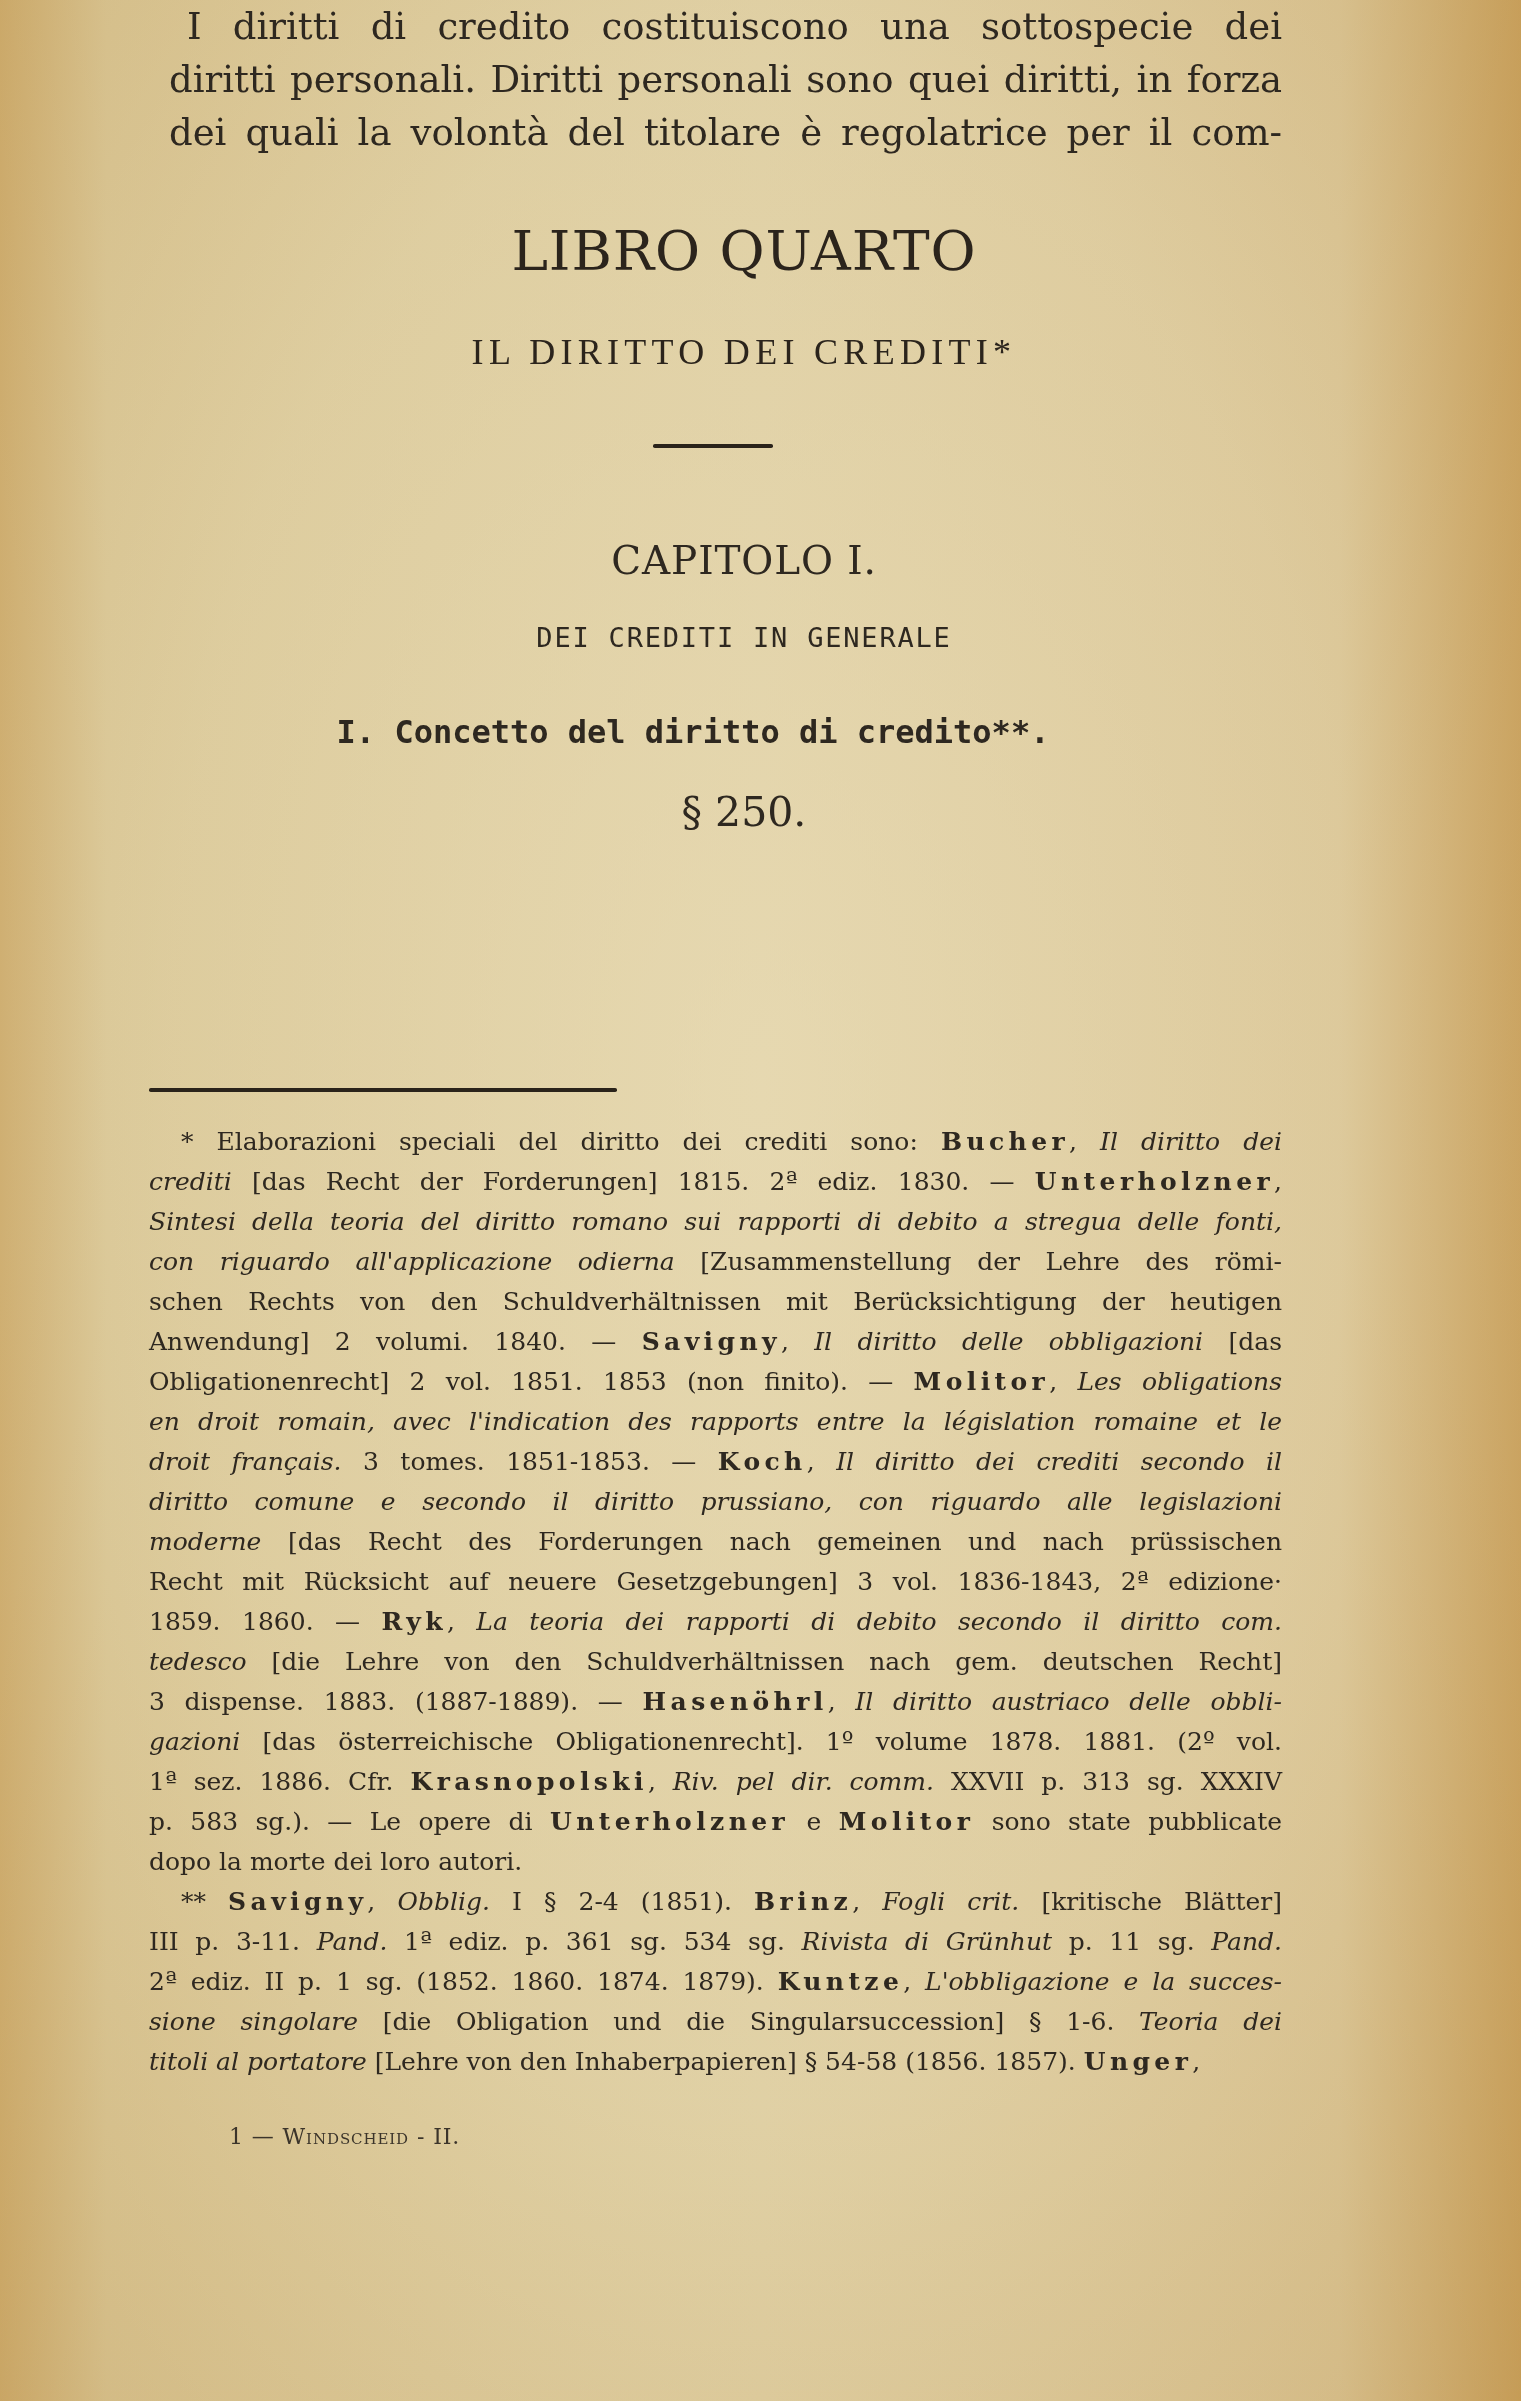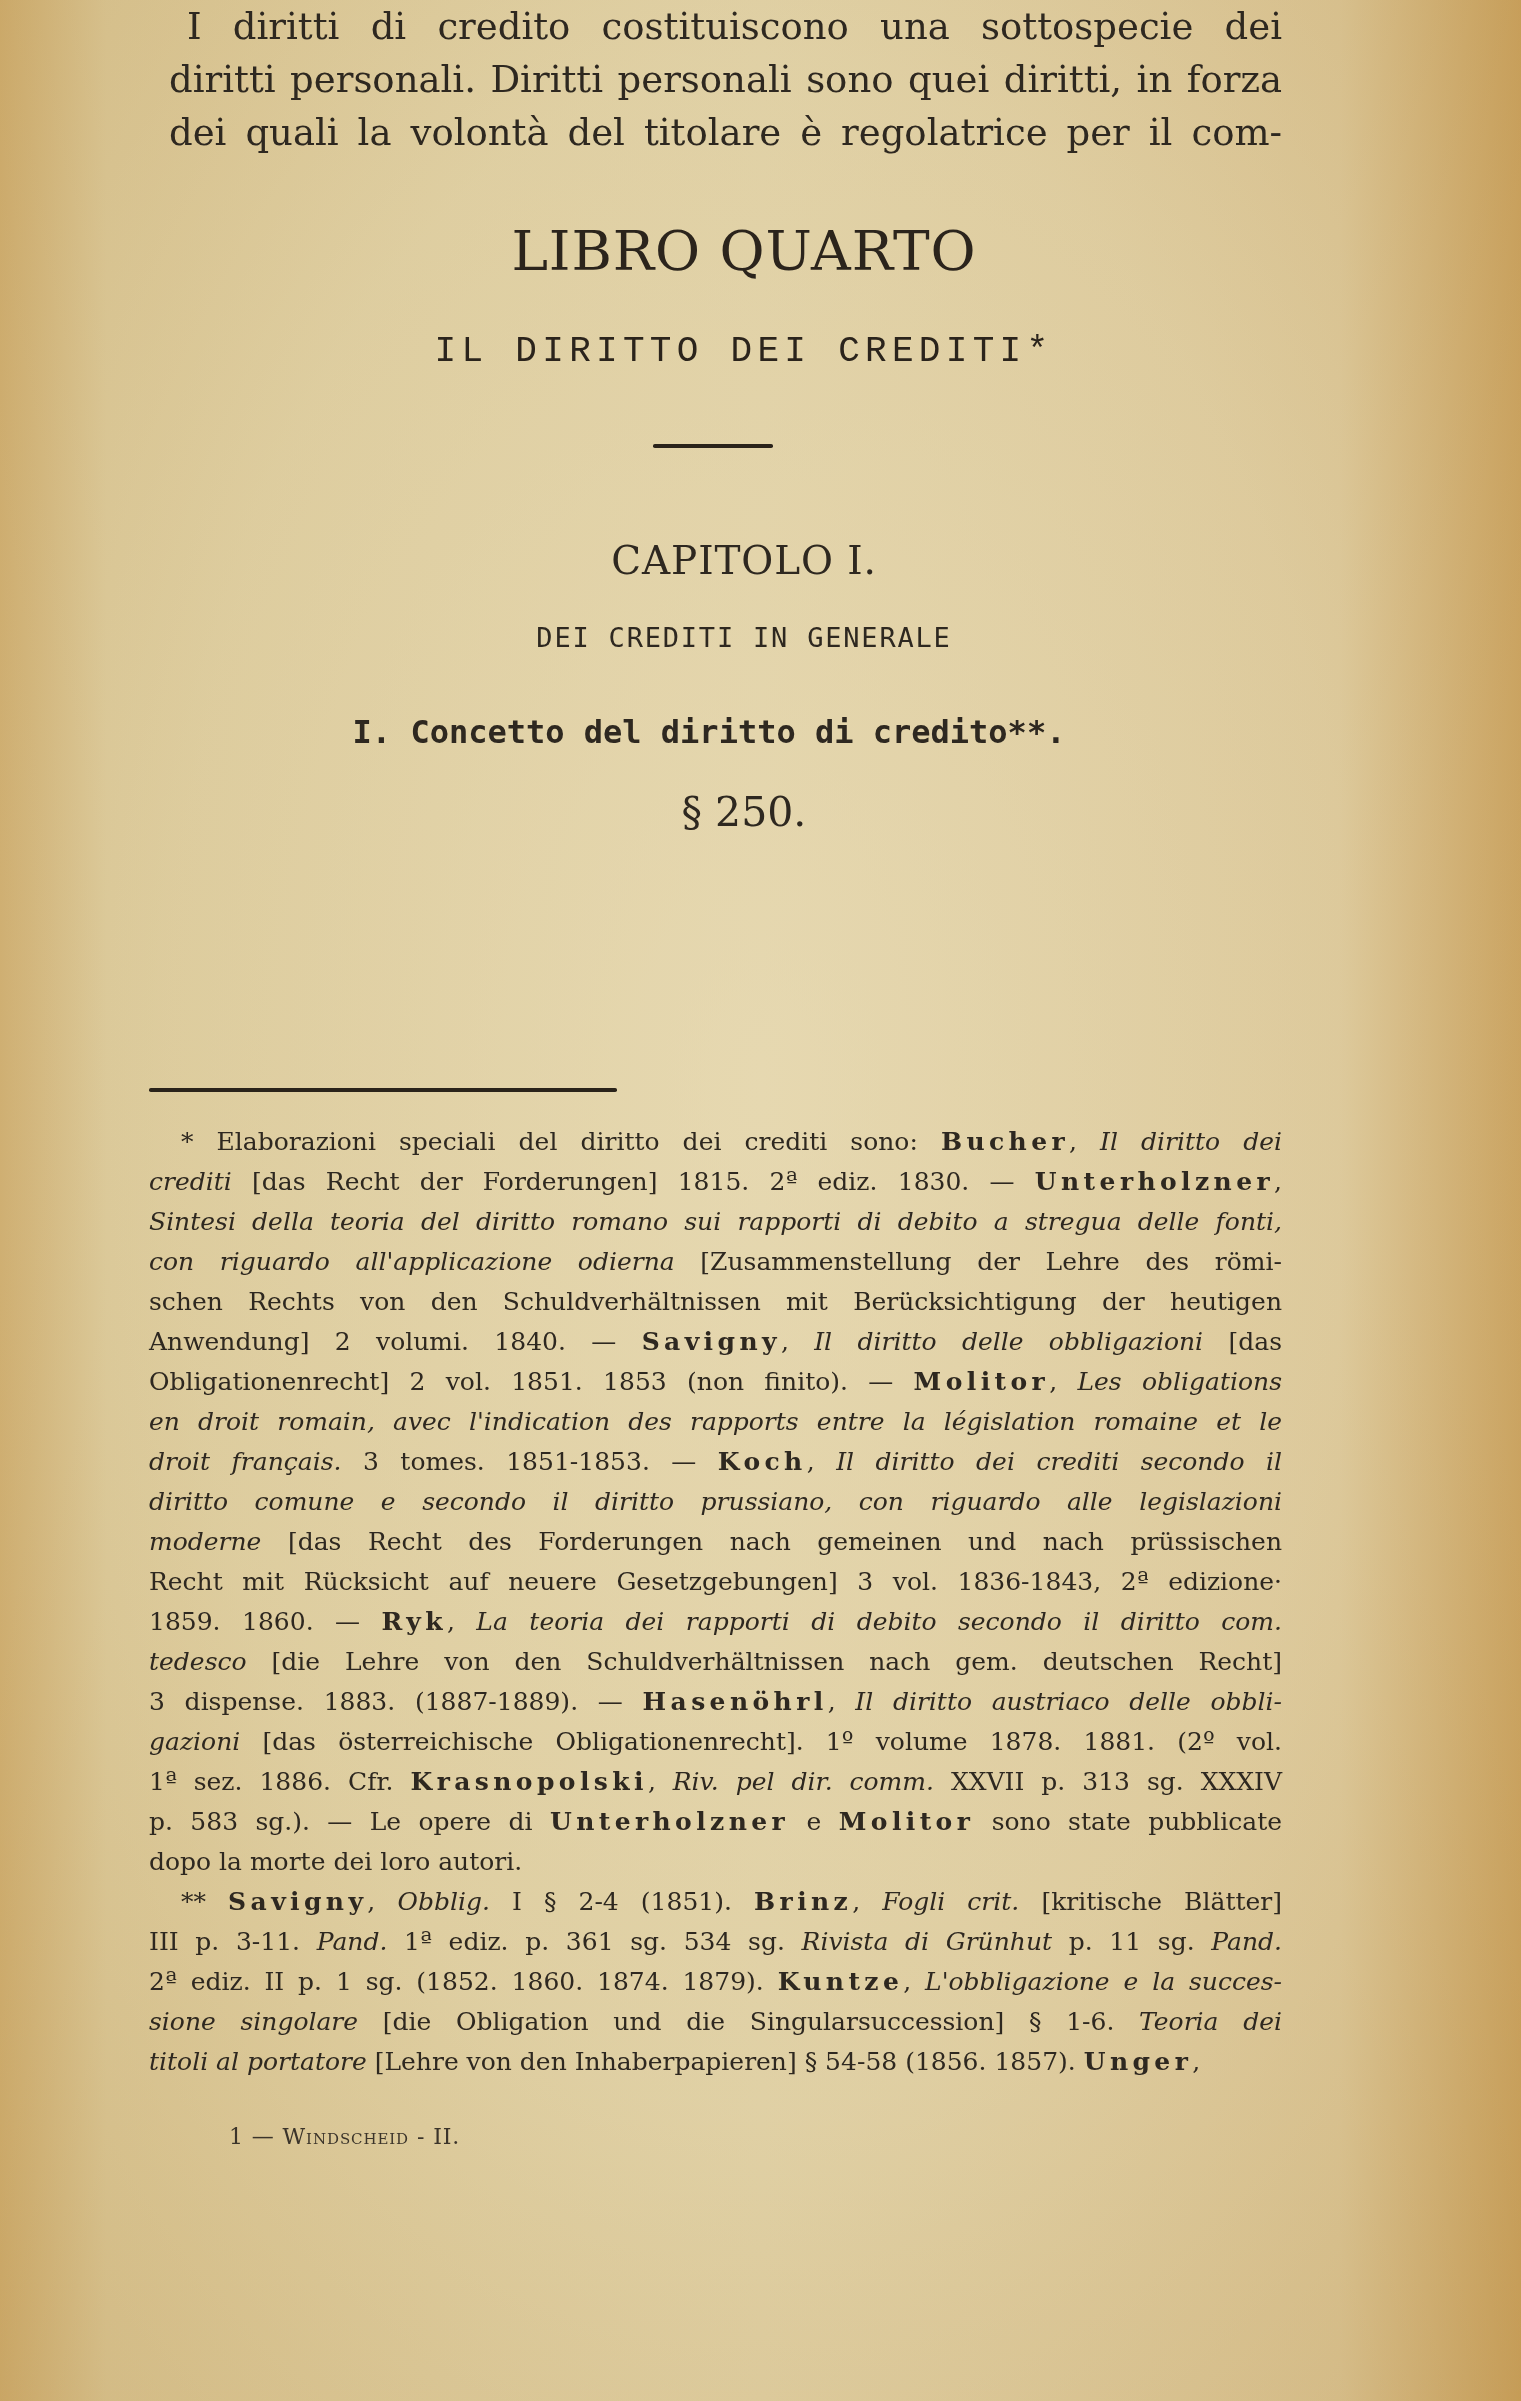--- a/index.html
+++ b/index.html
@@ -11,25 +11,25 @@
   }
   .page {
     position: relative; width: 1522px; height: 2401px;
     background:
       radial-gradient(ellipse at 50% 45%, rgba(235,222,185,0.55) 0%, rgba(224,206,160,0.2) 55%, rgba(190,150,80,0.35) 100%),
       linear-gradient(90deg, #cfae70 0%, #dccb9c 7%, #e0d1a6 50%, #dcc89a 88%, #c99f5a 100%);
   }
   .abs { position: absolute; }
   .center { left: 0; width: 1488px; text-align: center; }
   #book-title { top: 219px; font-size: 55px; letter-spacing: 0.9px; color: #2b241c; }
-  #book-subtitle { top: 331px; font-size: 36px; letter-spacing: 5.3px; color: #2b241c; font-family: Liberation Mono, monospace; }
+  #book-subtitle { top: 331px; font-size: 36px; letter-spacing: 5.3px; color: #2b241c; font-family: Liberation Serif, serif; }
   .rule-short { left: 653px; top: 444px; width: 120px; height: 4.4px; background: #2a231a; border-radius: 1.8px; }
   #chapter-title { top: 538px; font-size: 39px; letter-spacing: 0.9px; }
   #chapter-subtitle { top: 622px; font-size: 27px; letter-spacing: 1.8px; font-family: "DejaVu Sans Mono", "Liberation Mono", monospace; }
-  #section-heading { top: 713px; font-size: 32px; font-family: "DejaVu Sans Mono", "Liberation Mono", monospace; font-weight: bold; left: 0; width: 1386px; padding-left: 16px; }
+  #section-heading { top: 713px; font-size: 32px; font-family: "DejaVu Sans Mono", "Liberation Mono", monospace; font-weight: bold; left: 0; width: 1386px; padding-left: 0; }
   #paragraph-number { top: 788px; font-size: 41px; }
   .body-text { left: 169px; width: 1113px; font-size: 37px; line-height: 53px; }
   .body-line { display: block; white-space: nowrap; text-align: justify; text-align-last: justify; }
   .body-line.first { padding-left: 18px; }
   .rule-foot { left: 149px; top: 1088px; width: 468px; height: 3.6px; background: #2a231a; border-radius: 1.8px; }
   .notes { left: 149px; top: 1122px; width: 1133px; font-size: 25px; line-height: 40px; }
   .note-line { display: block; white-space: nowrap; text-align: justify; text-align-last: justify; height: 40px; }
   .note-line.last { text-align-last: left; }
   .note-line.indent { padding-left: 32px; }
   .it { font-style: italic; }

